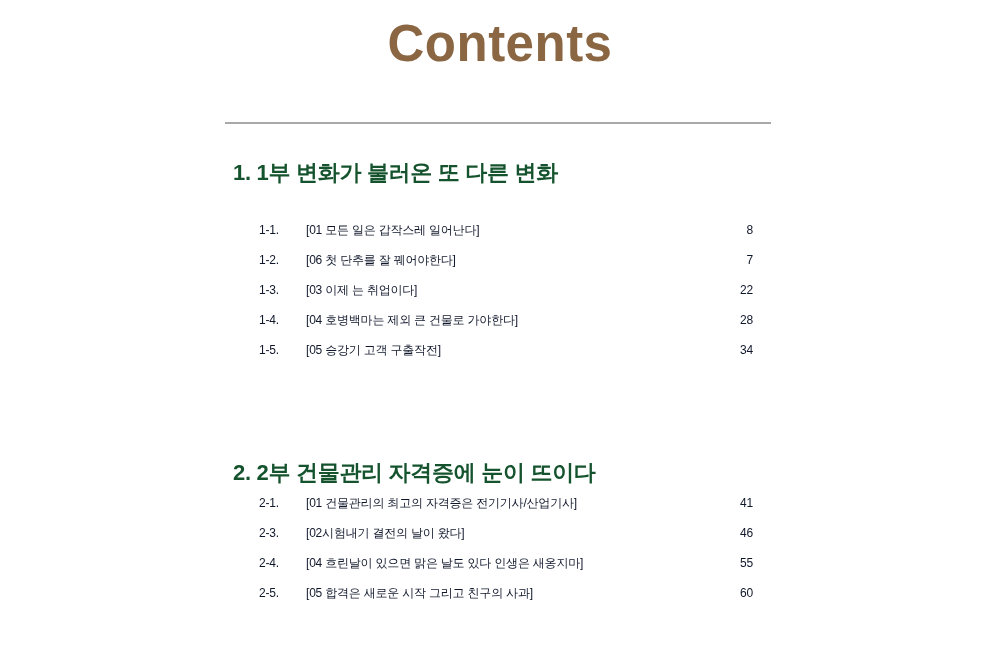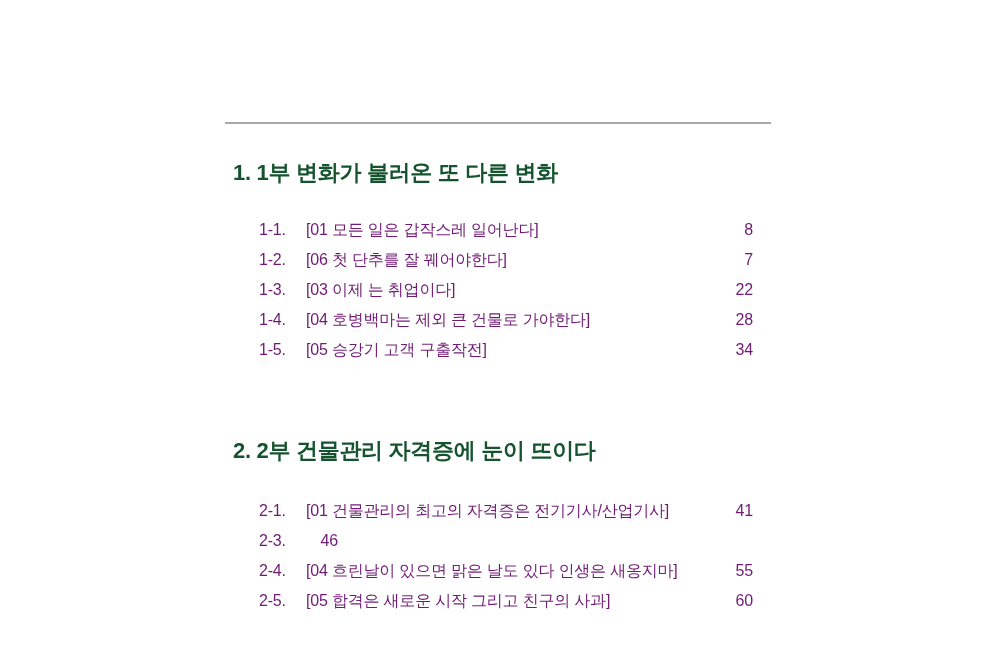--- a/index.html
+++ b/index.html
@@ -29,51 +29,52 @@
     width: 546px;
     height: 2px;
     background: #a9a9a9;
   }
   .toc-section {
     position: absolute;
     left: 233px;
     width: 537px;
   }
   .toc-section.sec-1 { top: 160px; }
-  .toc-section.sec-2 { top: 438px; }
+  .toc-section.sec-2 { top: 460px; }
   .section-heading {
     margin: 0;
     font-size: 22px;
     line-height: 26px;
     font-weight: bold;
     color: #14532d;
     letter-spacing: -0.3px;
   }
   .toc-list {
     margin: 29px 0 0 26px;
     width: 494px;
   }
-  .toc-section.sec-2 .toc-list { margin-top: 32px; }
+  .toc-section.sec-2 .toc-list { margin-top: 2px; }
   .toc-row {
     display: flex;
     align-items: center;
     height: 30px;
-    font-size: 16px;
-    color: #701a75;
+    font-size: 12px;
+    color: #0f172a;
     letter-spacing: -0.2px;
   }
   .toc-num { flex: none; width: 47px; }
   .toc-title { flex: 1; white-space: nowrap; overflow: hidden; }
   .toc-page { flex: none; min-width: 32px; text-align: right; }
 </style>
 </head>
 <body>
 
 <div class="page">
 
+  <div class="page-title">Contents</div>
 
   <div class="divider"></div>
 
   <div class="toc-section sec-1">
     <h2 class="section-heading">1. 1부 변화가 불러온 또 다른 변화</h2>
     <div class="toc-list">
       <div class="toc-row">
         <span class="toc-num">1-1.</span>
         <span class="toc-title">[01 모든 일은 갑작스레 일어난다]</span>
         <span class="toc-page">8</span>
@@ -104,20 +105,21 @@
   <div class="toc-section sec-2">
     <h2 class="section-heading">2. 2부 건물관리 자격증에 눈이 뜨이다</h2>
     <div class="toc-list">
       <div class="toc-row">
         <span class="toc-num">2-1.</span>
         <span class="toc-title">[01 건물관리의 최고의 자격증은 전기기사/산업기사]</span>
         <span class="toc-page">41</span>
       </div>
       <div class="toc-row">
         <span class="toc-num">2-3.</span>
+        <span class="toc-title">[02시험내기 결전의 날이 왔다]</span>
         <span class="toc-page">46</span>
       </div>
       <div class="toc-row">
         <span class="toc-num">2-4.</span>
         <span class="toc-title">[04 흐린날이 있으면 맑은 날도 있다 인생은 새옹지마]</span>
         <span class="toc-page">55</span>
       </div>
       <div class="toc-row">
         <span class="toc-num">2-5.</span>
         <span class="toc-title">[05 합격은 새로운 시작 그리고 친구의 사과]</span>

